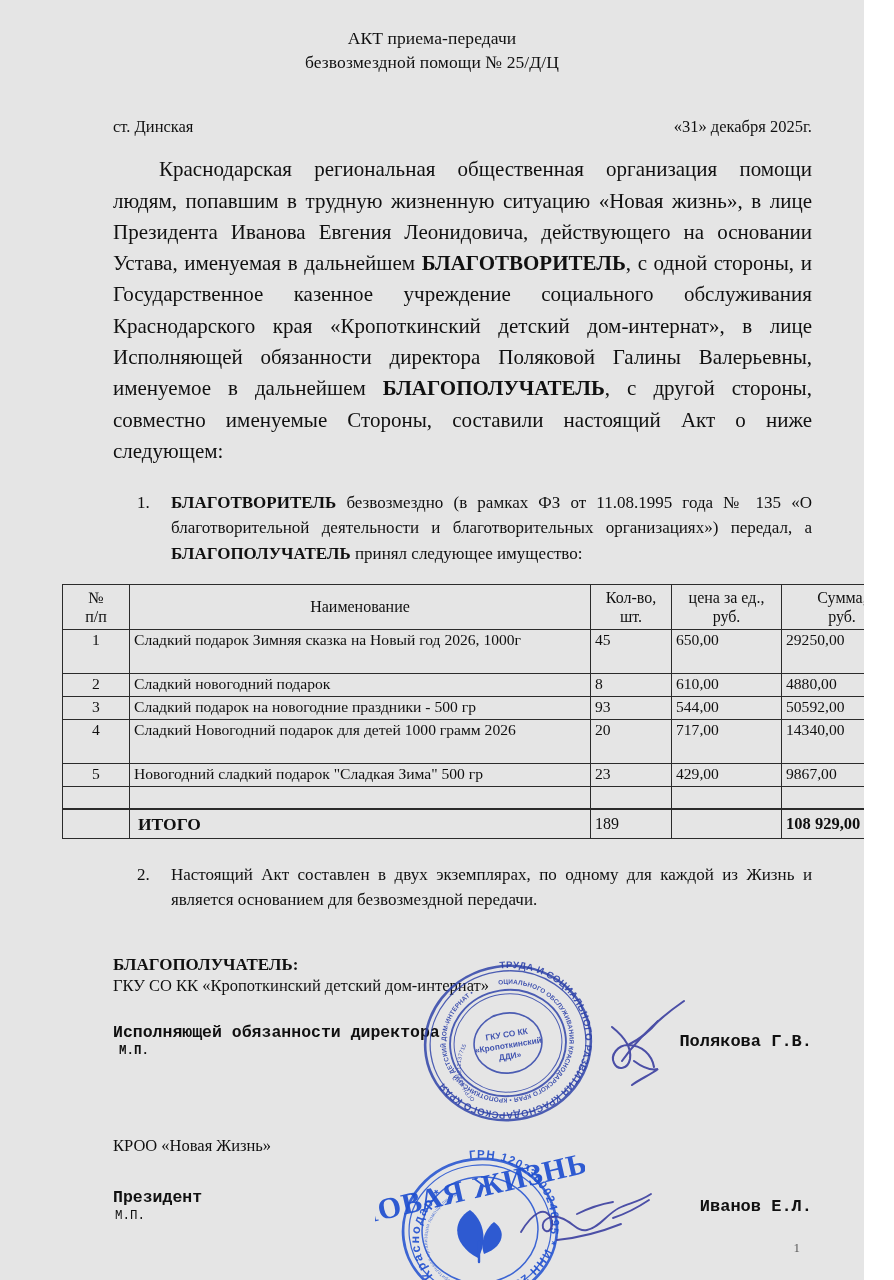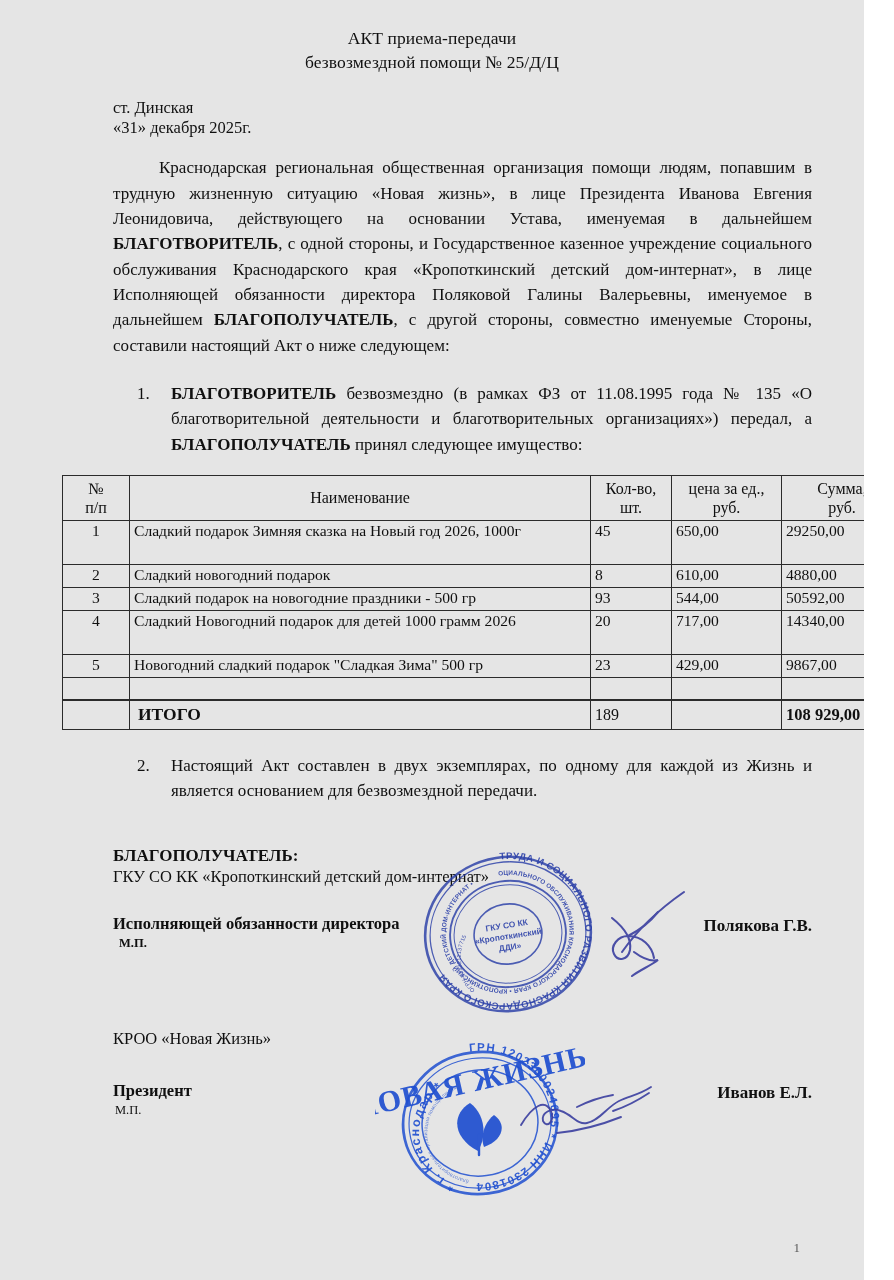--- a/index.html
+++ b/index.html
@@ -28,29 +28,28 @@
     padding-top: 27px;
     letter-spacing: .1px;
   }
   .doc-title .line2 { display: block; }
 
   
   .placedate {
     display: flex;
     justify-content: space-between;
     align-items: baseline;
-    margin: 24px 52px 0 113px;
+    margin: 43px 52px 0 113px;
     font-size: 16.5px;
-    flex-direction: column;
   }
 
   
   .body-block {
     margin: 17px 52px 0 113px;
-    font-size: 17px;
+    font-size: 21px;
     line-height: 1.49;
     text-align: justify;
     text-justify: inter-word;
   }
   .body-block .indent { display: inline-block; width: 46px; }
   b, strong { font-weight: bold; }
 
   
   .clause {
     display: flex;
@@ -114,22 +113,23 @@
   tr.total td.c-sum  { font-weight: bold; font-size: 16.5px; }
 
   
   .sig-area { position: relative; margin-top: 42px; }
   .sig-block { position: relative; margin: 0 52px 0 113px; }
   .sig-head   { font-weight: bold; font-size: 17px; }
   .sig-org    { font-size: 16.5px; margin-top: 1px; }
   .sig-role-row {
     display: flex;
     justify-content: space-between;
-    align-items: flex-start;
+    align-items: center;
     margin-top: 27px;
+    font-family: Liberation Mono, monospace;
   }
   .sig-role   { font-weight: bold; font-size: 16.5px; }
   .sig-mp     { font-size: 12.5px; font-weight: bold; margin-top: 2px; padding-left: 6px; }
   .sig-mp.tight { padding-left: 2px; font-weight: normal; }
   .sig-name   { font-weight: bold; font-size: 17px; padding-top: 2px; }
 
   
   .stamp {
     position: absolute;
     pointer-events: none;

